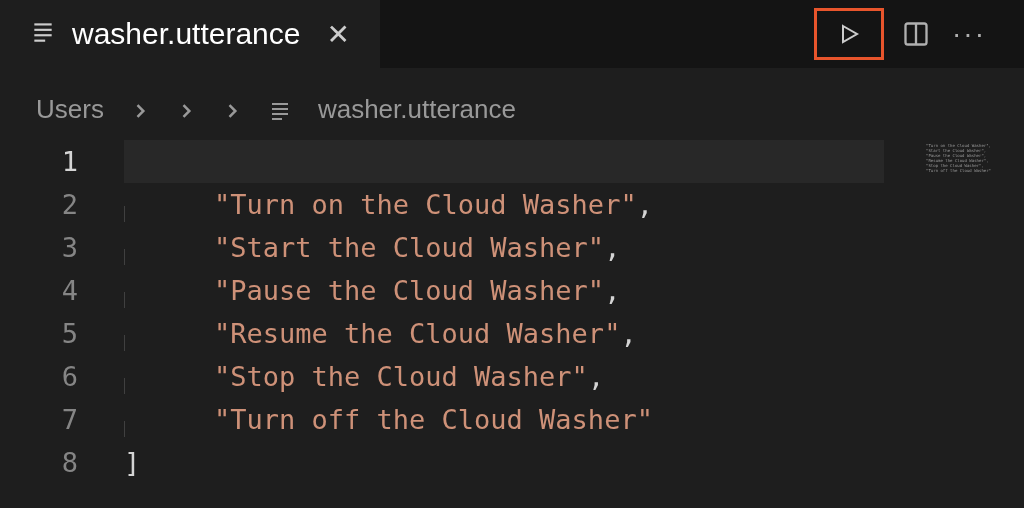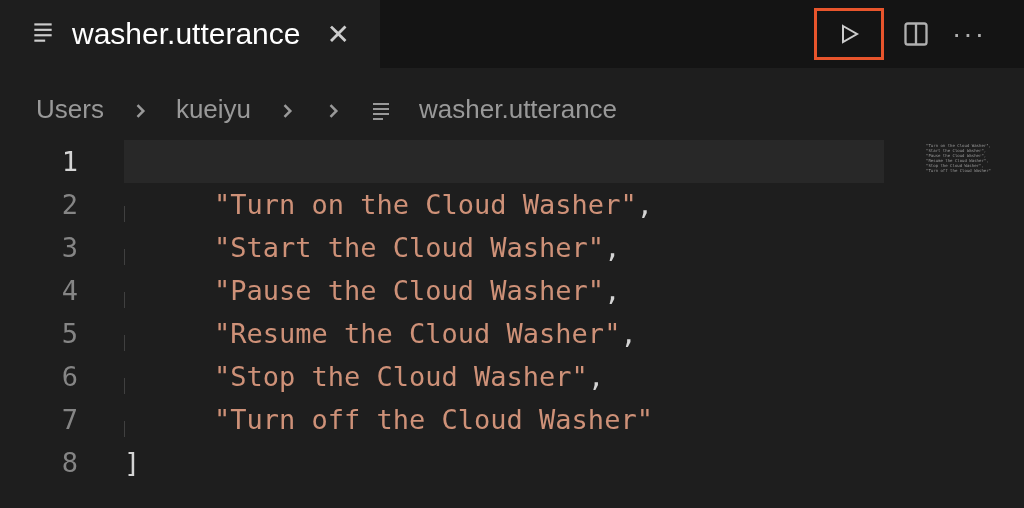--- a/index.html
+++ b/index.html
@@ -194,21 +194,20 @@
   </div>
 </div>
 
 <div class="breadcrumb">
   <span class="breadcrumb-item">Users</span>
   <span class="breadcrumb-sep">
     <svg viewBox="0 0 24 24" fill="none" stroke="#999" stroke-width="3">
         <polyline points="9,5 16,12 9,19"></polyline>
       </svg>
   </span>
-  <span class="breadcrumb-item">kueiyu</span>
   <span class="breadcrumb-sep">
     <svg viewBox="0 0 24 24" fill="none" stroke="#999" stroke-width="3">
         <polyline points="9,5 16,12 9,19"></polyline>
       </svg>
   </span>
   <span class="breadcrumb-sep">
     <svg viewBox="0 0 24 24" fill="none" stroke="#999" stroke-width="3">
         <polyline points="9,5 16,12 9,19"></polyline>
       </svg>
   </span>

